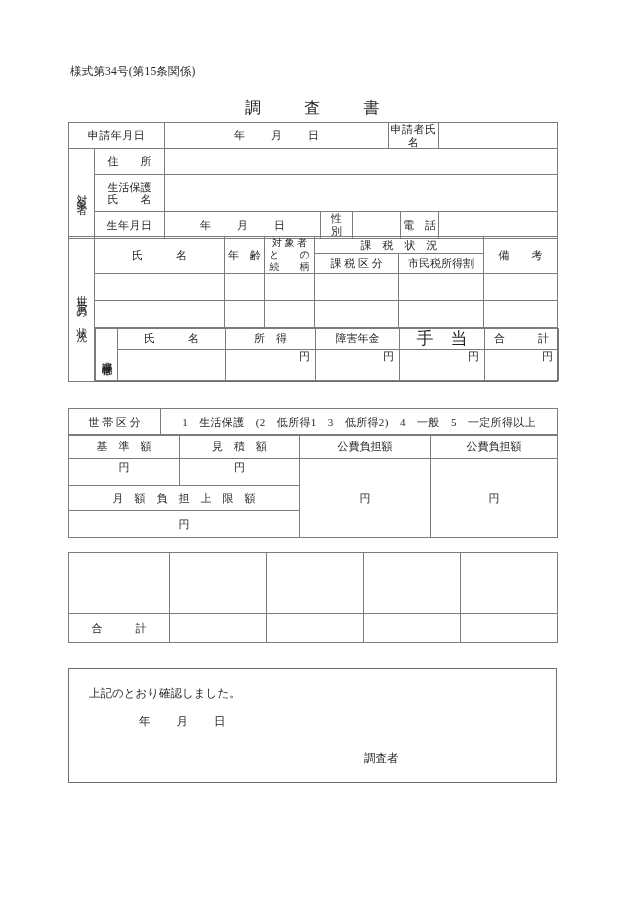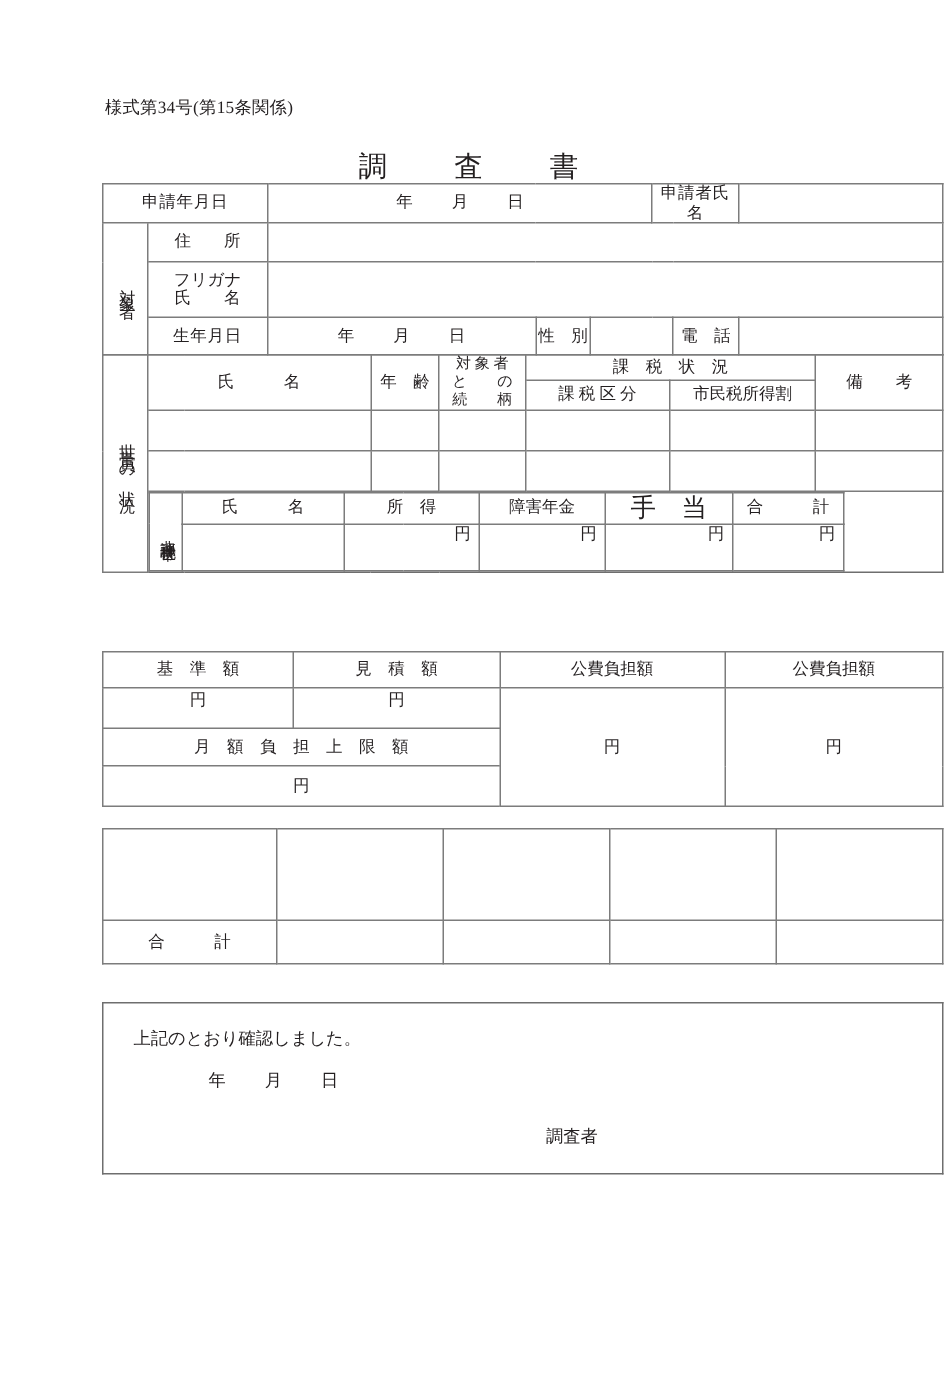--- a/index.html
+++ b/index.html
@@ -29,32 +29,32 @@
     font-size: 11.5px;
     letter-spacing: 0.2px;
     white-space: nowrap;
   }
   .doc-title {
     position: absolute;
     left: 68px;
     top: 98px;
     width: 489px;
     text-align: center;
-    font-size: 19px;
+    font-size: 16px;
     letter-spacing: 0.4px;
   }
   .doc-title span { display: inline-block; }
   .doc-title .sp { width: 34px; }
 
   
   .tbl {
     position: absolute;
     border-collapse: collapse;
     table-layout: fixed;
-    width: 561px;
+    width: 489px;
     left: 68px;
     font-size: 11px;
   }
   .tbl td {
     border: 1px solid #7c7c7c;
     padding: 0;
     vertical-align: middle;
     text-align: center;
     line-height: 1.15;
     font-size: 11px;
@@ -139,21 +139,21 @@
     </tr>
     <tr>
       <td rowspan="3">
         <span class="vert">対象者</span>
       </td>
       <td style="height:25px;">住　　所</td>
       <td colspan="6"></td>
     </tr>
     <tr>
       <td class="two-line" style="height:36px;">
-        <div>フリガナ</div>
+        <div>生活保護</div>
         <div>氏　　名</div>
       </td>
       <td colspan="6"></td>
     </tr>
     <tr>
       <td style="height:24px;" class="sp0">生年月日</td>
       <td class="date-line">
         <span>年</span><span class="g"></span><span>月</span><span class="g"></span><span>日</span>
       </td>
       <td>性　別</td>
@@ -247,20 +247,32 @@
           <tr>
             <td style="border:none;height:31px;"></td>
           </tr>
         </tbody>
             </table>
       </td>
     </tr>
   </tbody>
     </table>
 
+  <table class="tbl outer" style="top:408px;">
+    <colgroup>
+      <col style="width:92px">
+      <col style="width:397px">
+    </colgroup>
+    <tbody>
+        <tr>
+      <td style="height:26px;">世 帯 区 分</td>
+      <td class="lft" style="letter-spacing:0.3px;">1　生活保護　(2　低所得1　3　低所得2)　4　一般　5　一定所得以上</td>
+    </tr>
+  </tbody>
+    </table>
 
   <table class="tbl outer" style="top:434px;">
     <colgroup>
       <col style="width:111px">
       <col style="width:120px">
       <col style="width:131px">
       <col style="width:127px">
     </colgroup>
     <tbody>
         <tr>

